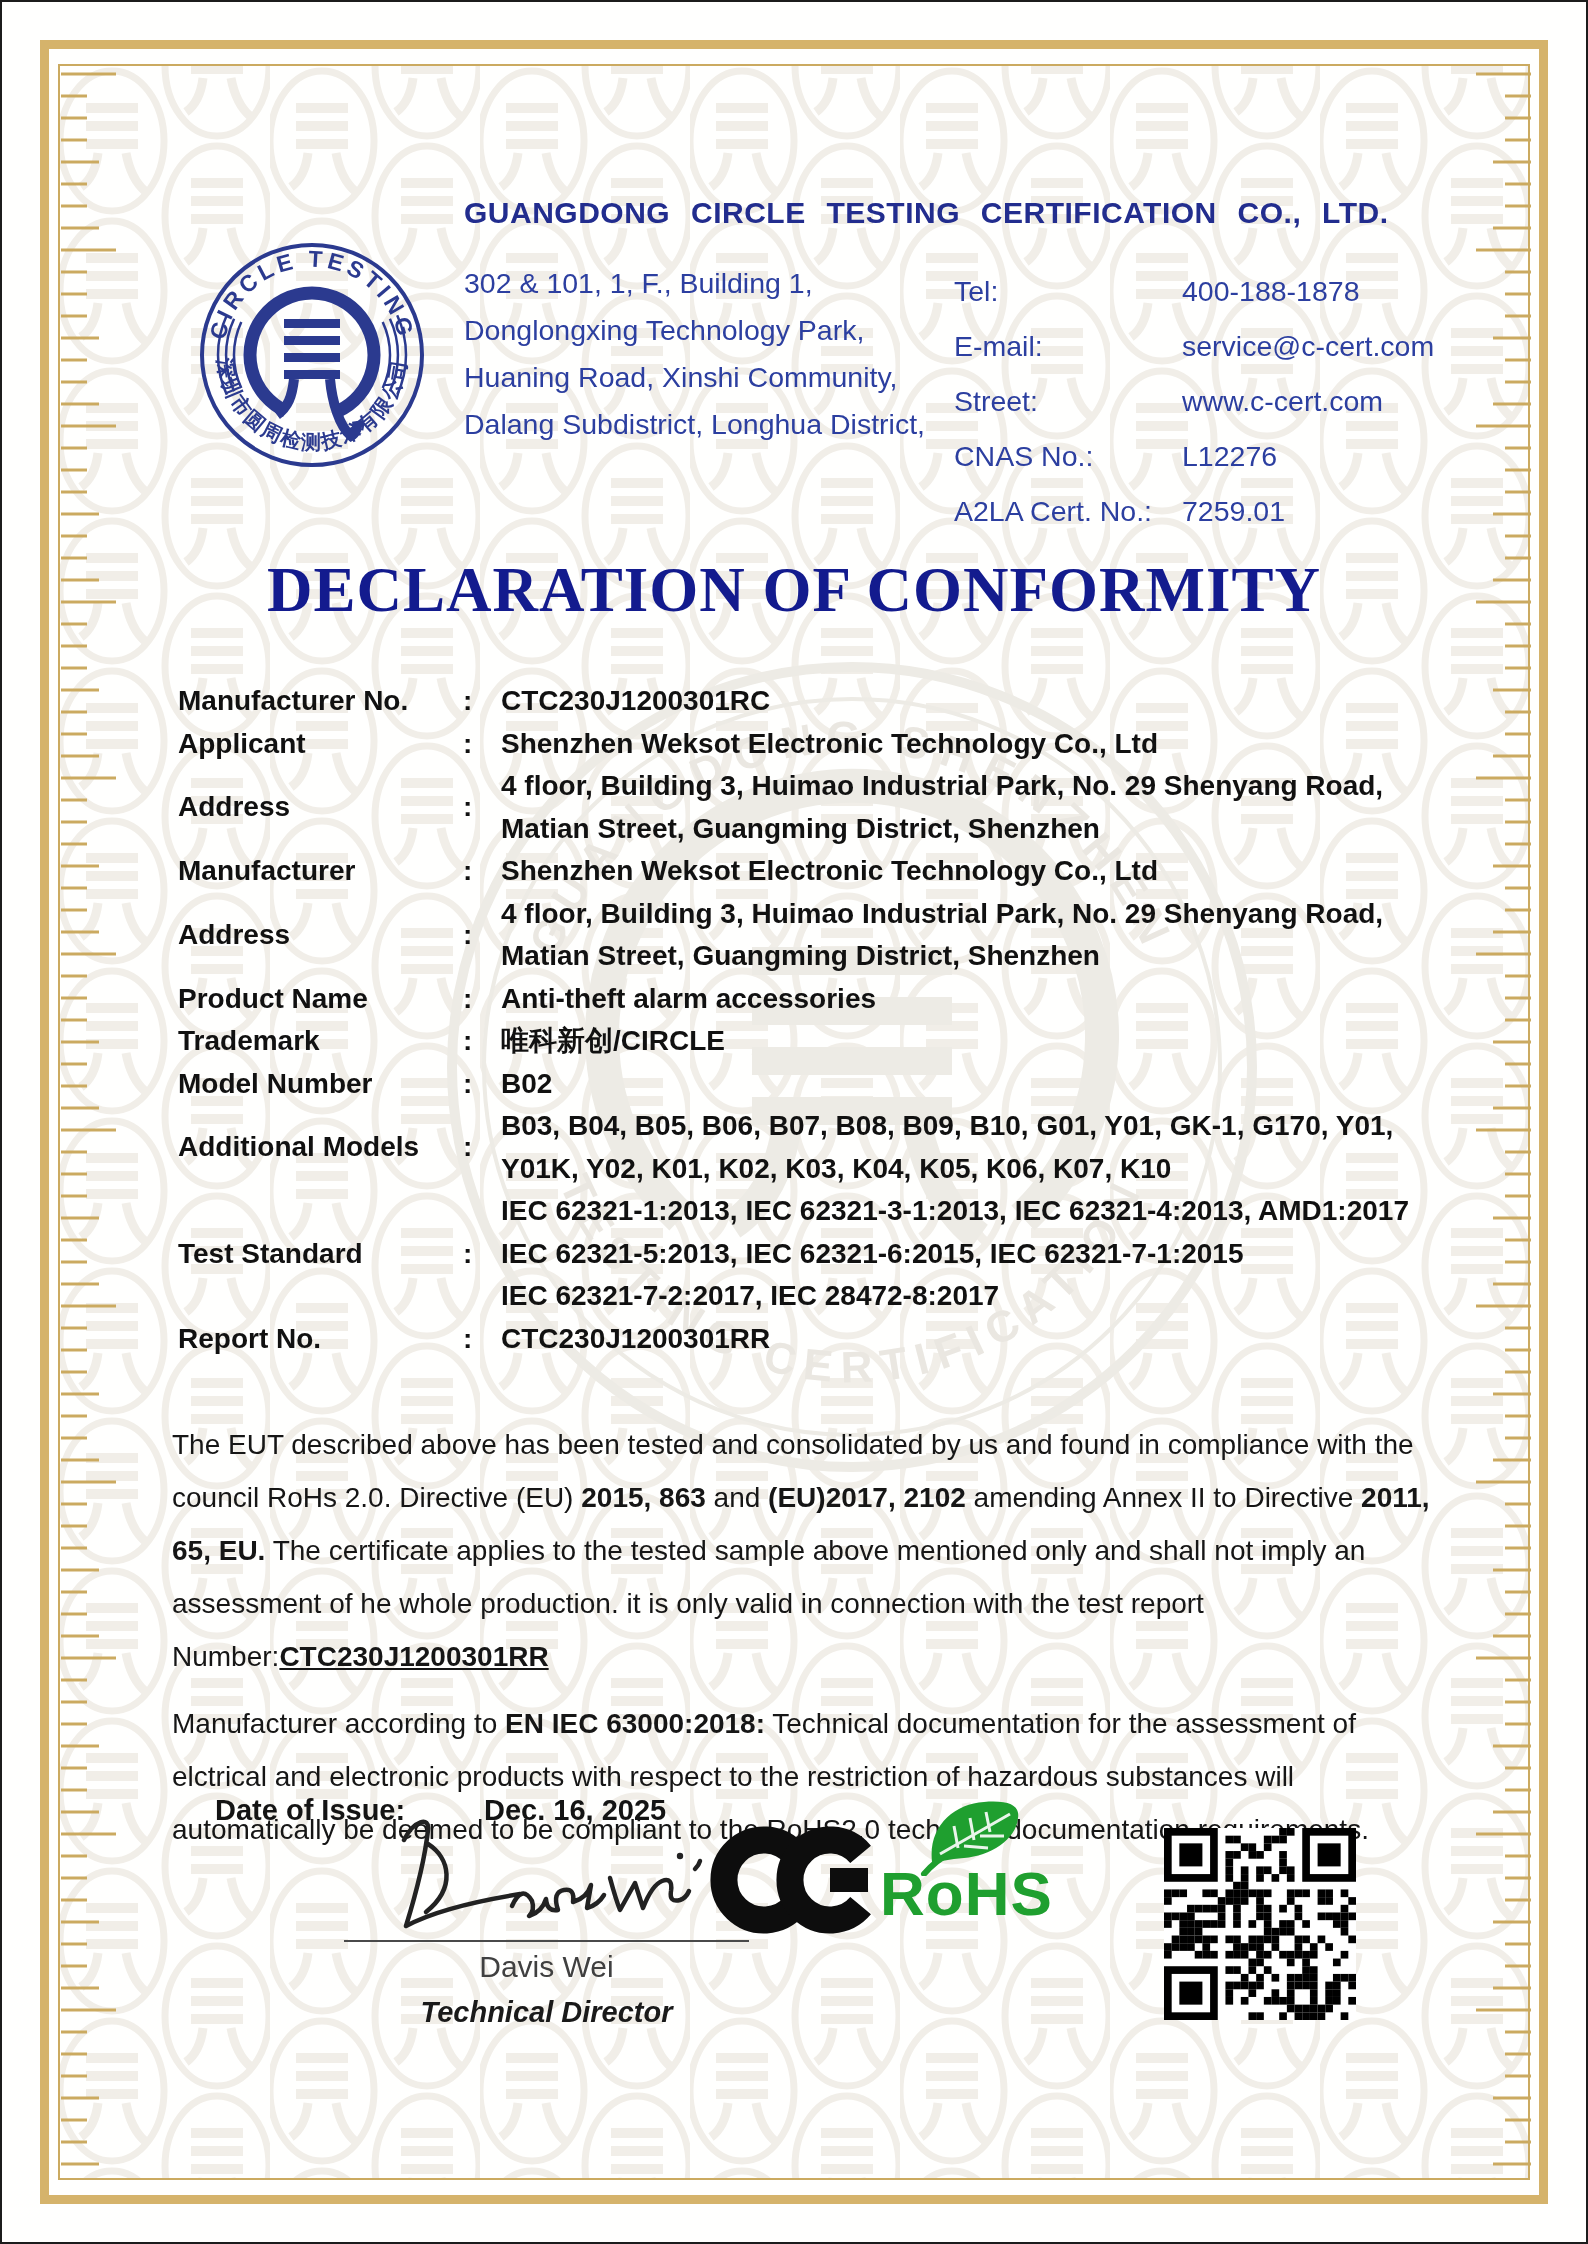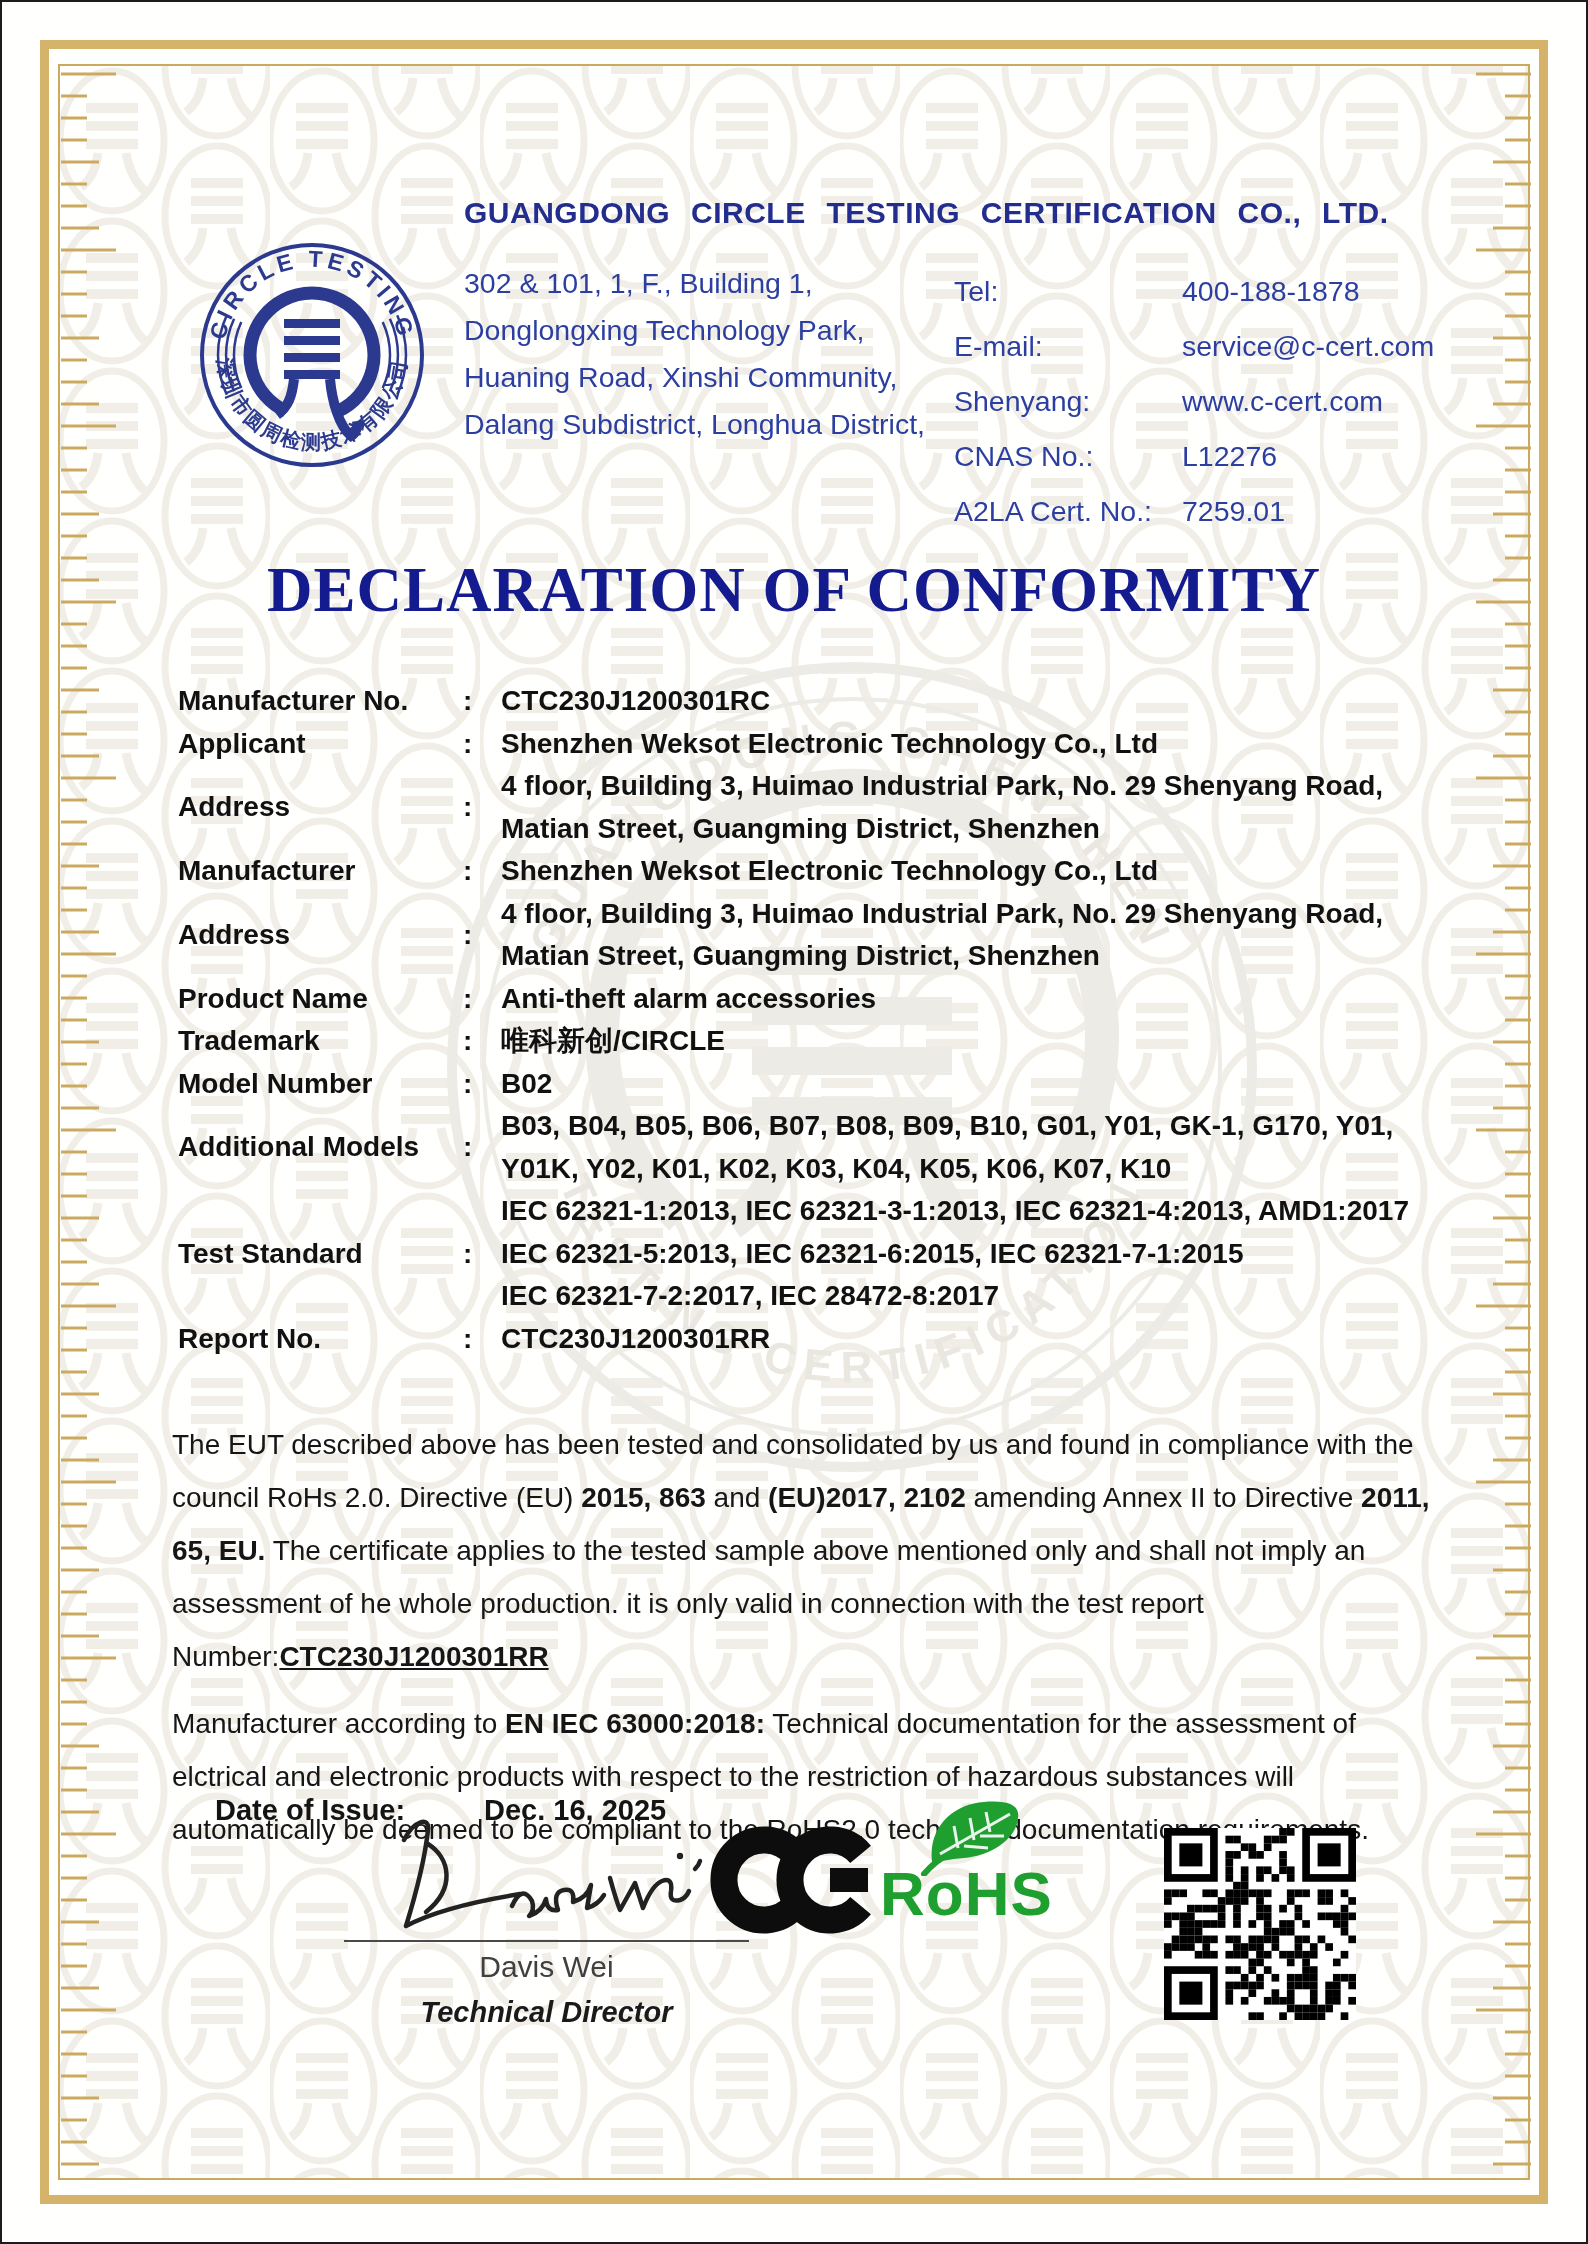--- a/index.html
+++ b/index.html
@@ -342,21 +342,21 @@
   <div class="contacts" id="contacts">
       <div class="contact-row">
         <span class="c-label">Tel:</span>
         <span class="c-value">400-188-1878</span>
       </div>
       <div class="contact-row">
         <span class="c-label">E-mail:</span>
         <span class="c-value">service@c-cert.com</span>
       </div>
       <div class="contact-row">
-        <span class="c-label">Shenyang:</span>
+        <span class="c-label">Street:</span>
         <span class="c-value">www.c-cert.com</span>
       </div>
       <div class="contact-row">
         <span class="c-label">CNAS No.:</span>
         <span class="c-value">L12276</span>
       </div>
       <div class="contact-row">
         <span class="c-label">A2LA Cert. No.:</span>
         <span class="c-value">7259.01</span>
       </div>

